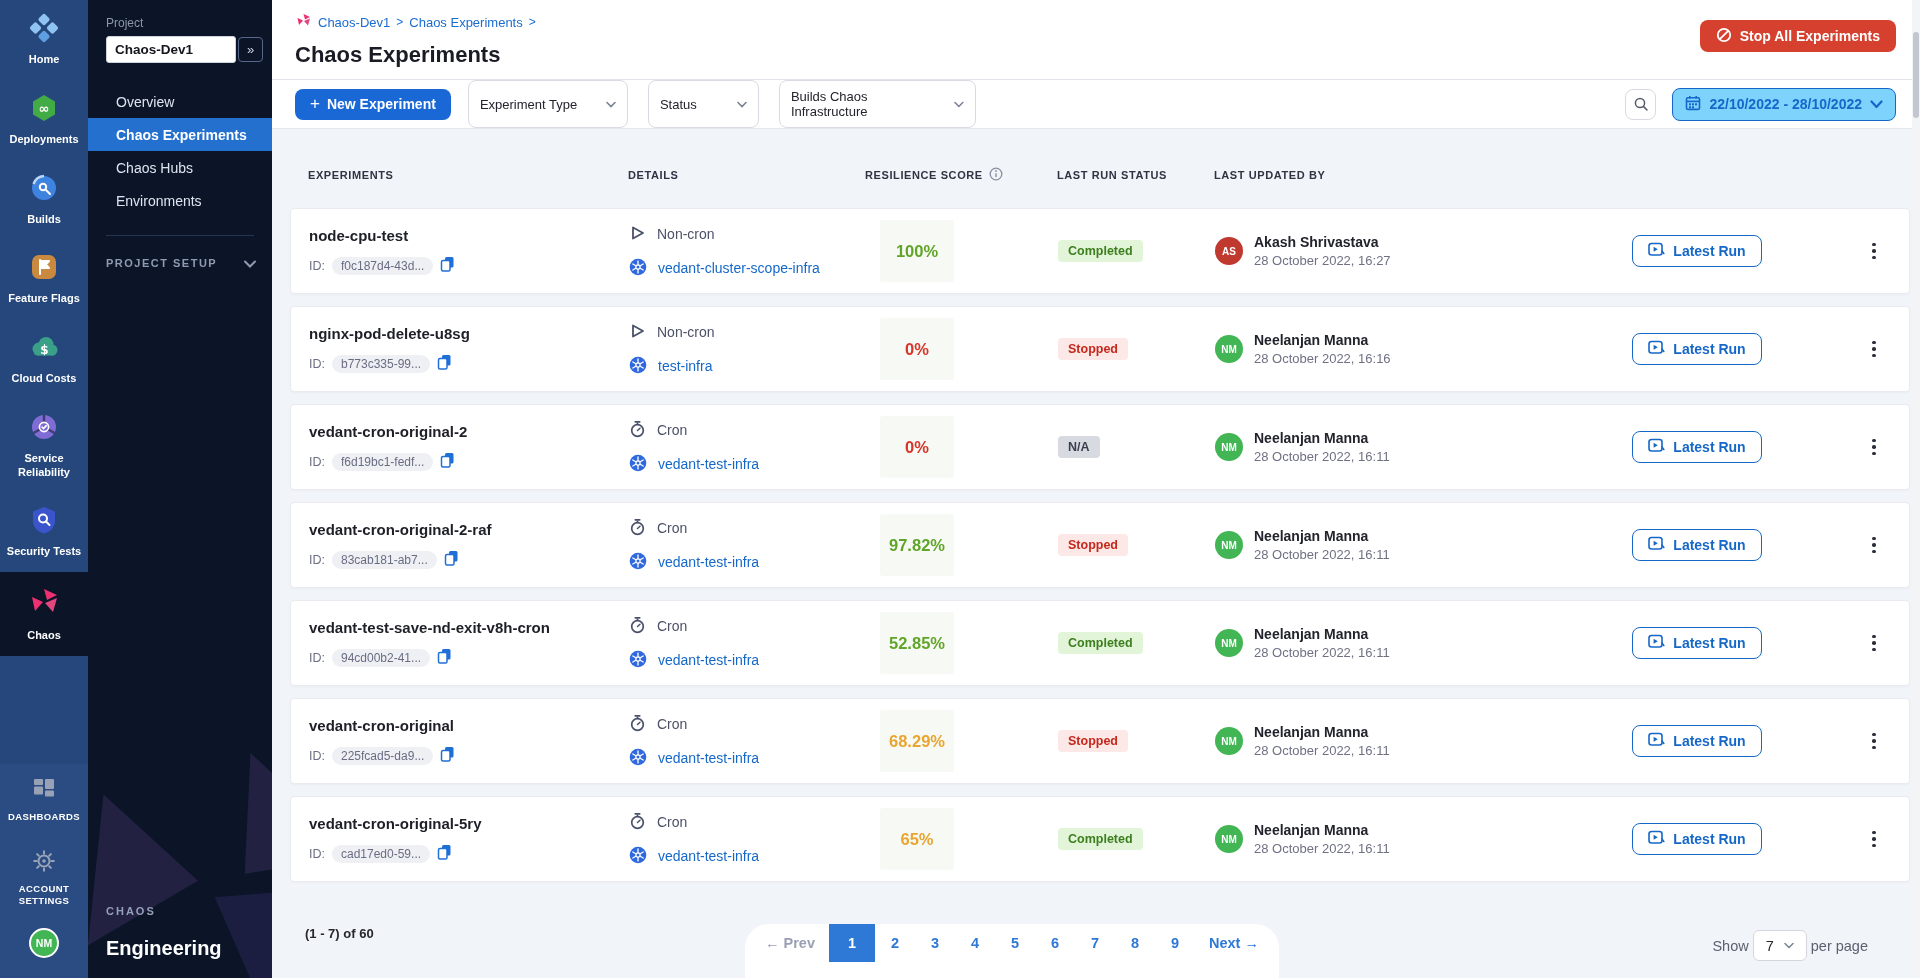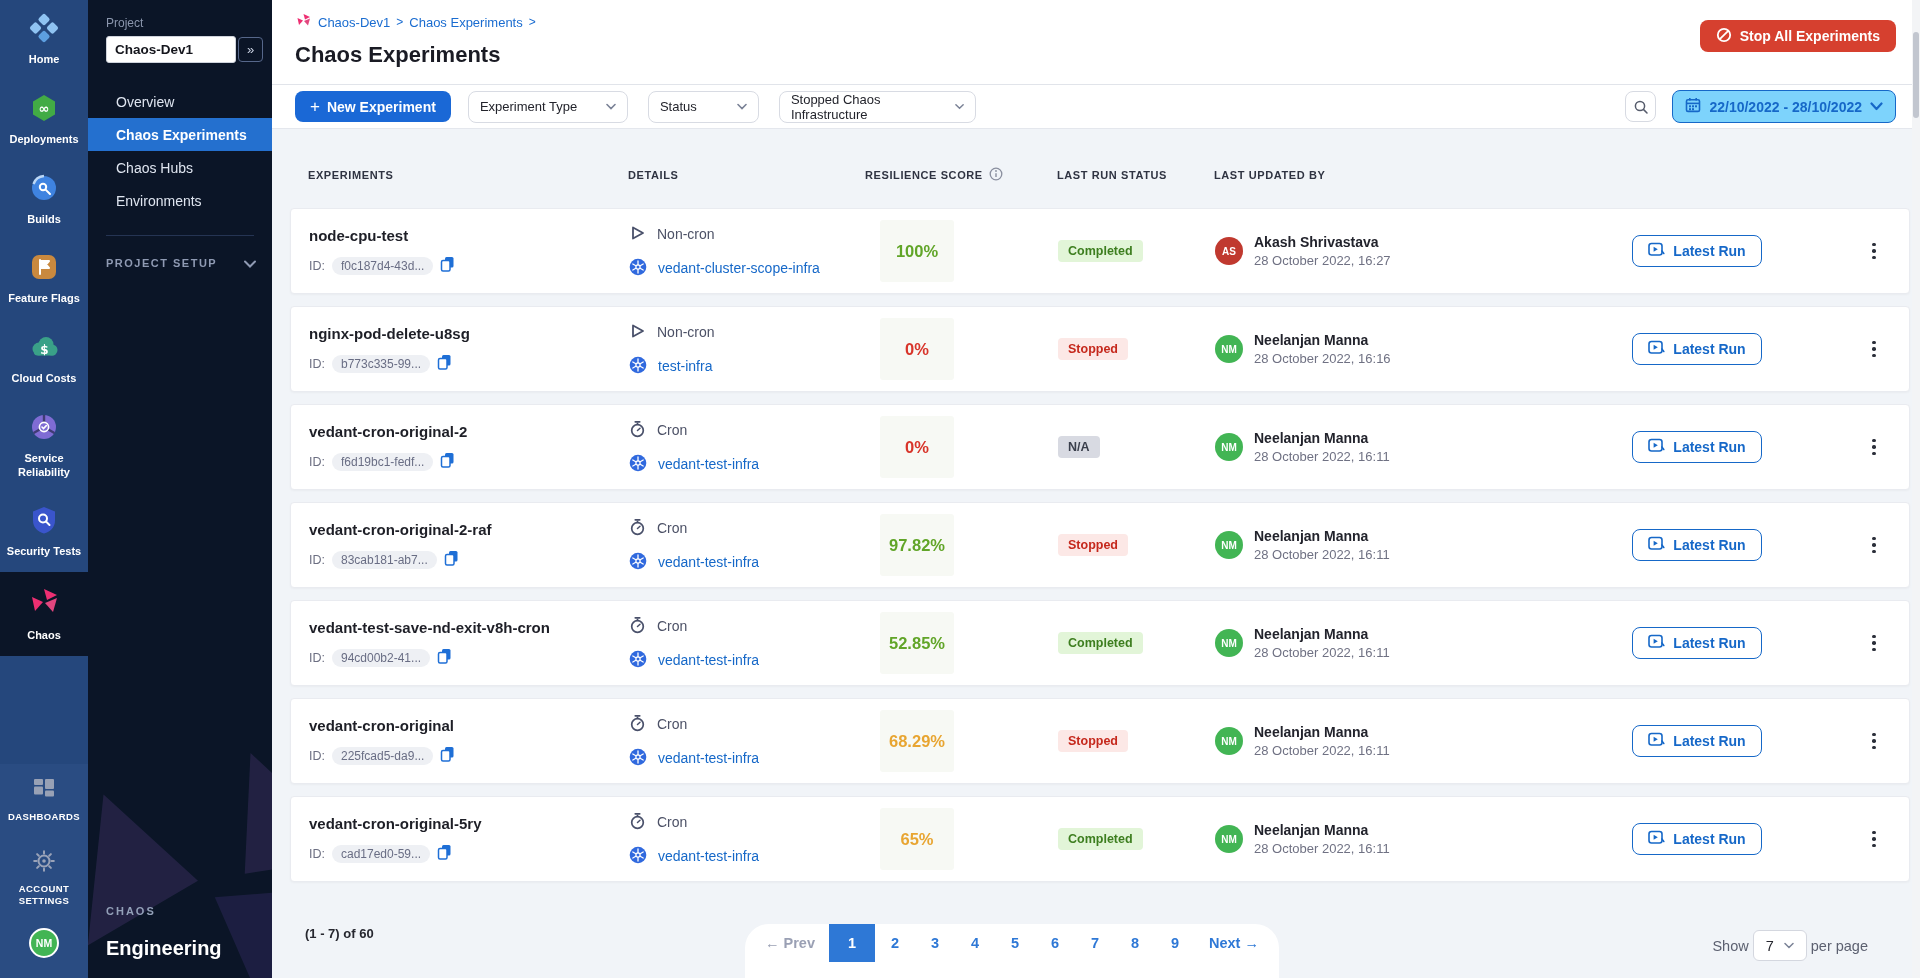--- a/index.html
+++ b/index.html
@@ -53,21 +53,21 @@
   .stop-all { display:flex; align-items:center; gap:8px; background:#d6402f; color:#fff; border:none;
     border-radius:8px; height:32px; padding:0 16px; font-size:14px; font-weight:700; cursor:pointer;
     margin-top:-22px; font-family:"Liberation Sans",sans-serif; }
 
   .toolbar { background:#fff; border-bottom:1px solid #e4e7ed; height:49px; display:flex;
     align-items:center; padding:0 24px 0 23px; gap:17px; }
   .btn-primary { display:flex; align-items:center; gap:7px; background:#1a68d6; color:#fff; border:none;
     border-radius:8px; height:31px; padding:0 15px; font-size:14px; font-weight:700; cursor:pointer;
     font-family:"Liberation Sans",sans-serif; }
   .select { display:flex; align-items:center; justify-content:space-between; gap:10px; background:#fff;
-    border:1px solid #d8dbe3; border-radius:8px; height:32px; padding:0 11px; font-size:13px;
+    border:1px solid #d8dbe3; border-radius:8px; height:48px; padding:0 11px; font-size:13px;
     color:#23242c; cursor:pointer; }
   .select + .select { margin-left:3px; }
   .right-tools { margin-left:auto; display:flex; align-items:center; gap:16px; }
   .search-btn { width:31px; height:31px; border:1px solid #d7dae2; border-radius:8px; background:#fff;
     display:flex; align-items:center; justify-content:center; cursor:pointer; }
   .date-range { display:flex; align-items:center; gap:8px; border:1.5px solid #1668c8; border-radius:8px;
     height:33px; padding:0 12px; color:#1668c8; font-size:14px; font-weight:700; background:#7dd3fc; cursor:pointer; }
 
   
   .table-area { flex:1; padding:0 0 0 18px; position:relative; }
@@ -333,21 +333,21 @@
             <polyline points="1,1.5 5,5.5 9,1.5" fill="none" stroke="#7a8296" stroke-width="1.6" stroke-linecap="round"></polyline>
           </svg>
       </div>
       <div class="select" style="width:111px;">
         <span>Status</span>
         <svg width="10" height="7" viewBox="0 0 10 7">
             <polyline points="1,1.5 5,5.5 9,1.5" fill="none" stroke="#7a8296" stroke-width="1.6" stroke-linecap="round"></polyline>
           </svg>
       </div>
       <div class="select" style="width:197px;">
-        <span>Stopped Chaos Infrastructure</span>
+        <span>Builds Chaos Infrastructure</span>
         <svg width="10" height="7" viewBox="0 0 10 7">
             <polyline points="1,1.5 5,5.5 9,1.5" fill="none" stroke="#7a8296" stroke-width="1.6" stroke-linecap="round"></polyline>
           </svg>
       </div>
       <div class="right-tools">
         <button class="search-btn">
           <svg width="16" height="16" viewBox="0 0 16 16">
               <circle cx="7" cy="7" r="4.6" fill="none" stroke="#555b6b" stroke-width="1.5"></circle>
               <line x1="10.4" y1="10.4" x2="14" y2="14" stroke="#555b6b" stroke-width="1.5" stroke-linecap="round"></line>
             </svg>

